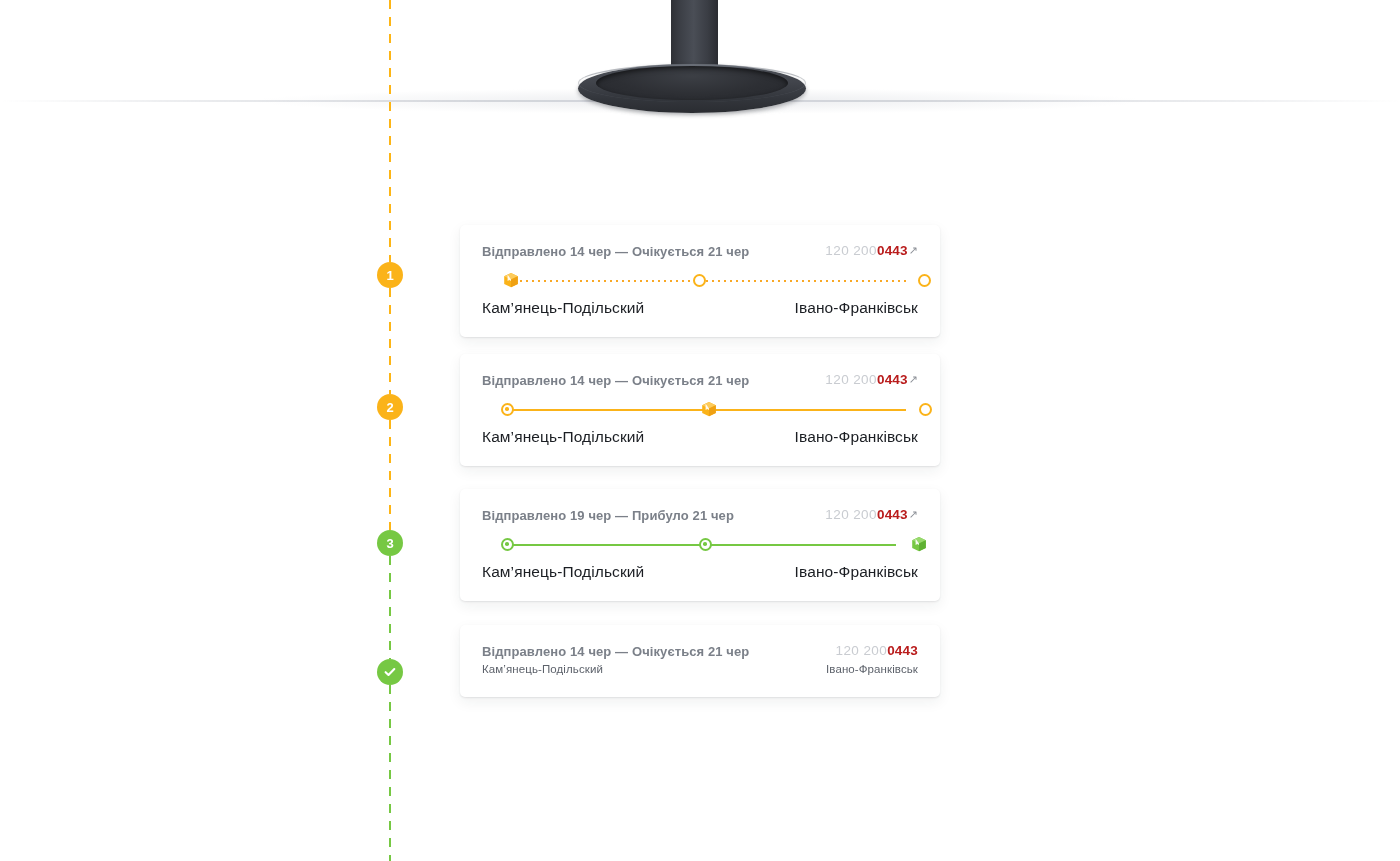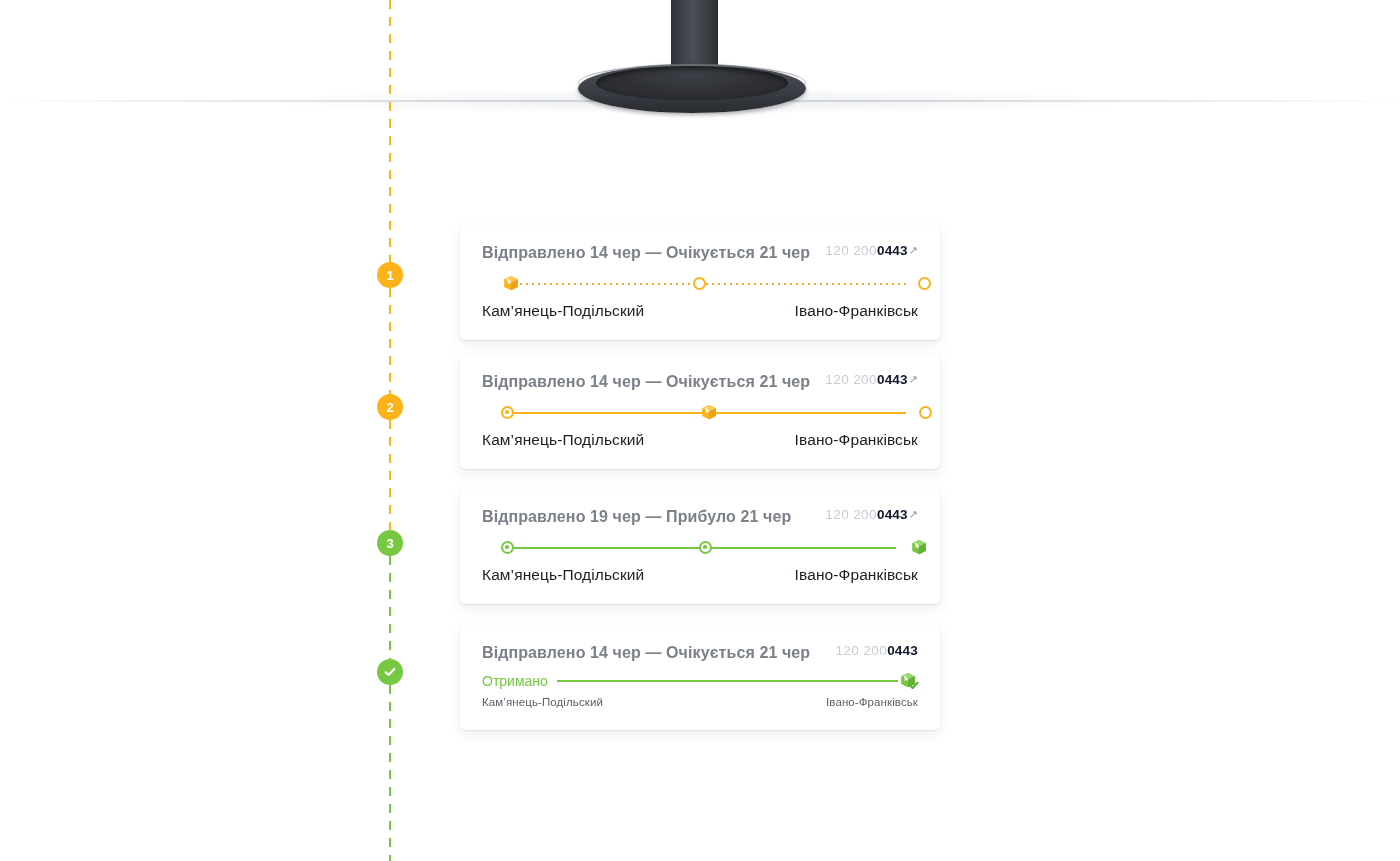--- a/index.html
+++ b/index.html
@@ -82,25 +82,25 @@
   
   .card {
     position:absolute; left:460px; width:480px;
     background:#ffffff; border-radius:5px;
     box-shadow: 0 1px 2px rgba(36,40,48,.10), 0 5px 14px rgba(36,40,48,.065);
   }
   .card-inner { padding: 19px 22px 0 22px; }
 
   .card-top { display:flex; align-items:flex-start; justify-content:space-between; }
   .meta {
-    font-size:16px; font-weight:700; color:#7b8089; letter-spacing:.1px; white-space:nowrap;
+    font-size:13px; font-weight:700; color:#7b8089; letter-spacing:.1px; white-space:nowrap;
   }
   .ttn { font-size:13.5px; color:#1a1d21; white-space:nowrap; line-height:1; display:flex; align-items:center; gap:0; }
   .ttn .dim  { color:#c9ccd1; font-weight:400; letter-spacing:.4px; }
-  .ttn .bold { color:#0f172a; font-weight:700; letter-spacing:.2px; }
+  .ttn .bold { color:#b91c1c; font-weight:700; letter-spacing:.2px; }
   .ttn .arrow { color:#8c9097; font-size:11px; line-height:1; margin-left:1px; }
 
   .track { position:relative; height:22px; margin-top:11px; }
   .track .rail { position:absolute; top:10px; height:2px; }
   .rail.dashed-orange {
     background-image: linear-gradient(to right, #F9A825 0 2px, rgba(255,255,255,0) 2px 6px);
     background-size: 6px 2px; background-repeat: repeat-x;
   }
   .rail.solid-orange { background:#FBB319; }
   .rail.solid-green  { background:#76C843; }
@@ -258,33 +258,20 @@
   <div class="card received" style="top:625px;">
     <div class="card-inner">
       <div class="card-top">
         <div class="meta">Відправлено 14 чер — Очікується 21 чер</div>
         <div class="ttn">
           <span class="dim">120 200</span>
           <span class="bold">0443</span>
 
         </div>
       </div>
-      <div class="status-row">
-        <div class="status-label">Отримано</div>
-        <div class="status-rail"></div>
-        <div class="boxicon" style="right:0; top:0;">
-          <svg width="22" height="22" viewBox="0 0 22 22">
-            <path d="M3.2 6.3 L10 3.1 L16.8 6.3 L16.8 14.0 L10 17.2 L3.2 14.0 Z" fill="#76C843"></path>
-            <path d="M3.2 6.3 L10 9.5 L16.8 6.3 L10 3.1 Z" fill="#97D96C"></path>
-            <path d="M10 9.5 L16.8 6.3 L16.8 14.0 L10 17.2 Z" fill="#5FB133"></path>
-            <path d="M6.6 4.7 L6.6 11.1 L8.3 9.9 L10 11.1 L10 9.5 Z" fill="#FFFFFF" opacity="0.9"></path>
-            <path d="M12.6 16.0 L14.6 18.0 L19.4 12.8" fill="none" stroke="#5FB133" stroke-width="2.2" stroke-linecap="round" stroke-linejoin="round"></path>
-          </svg>
-        </div>
-      </div>
       <div class="cities">
         <div class="city">Кам’янець-Подільский</div>
         <div class="city">Івано-Франківськ</div>
       </div>
     </div>
   </div>
 
 </div>
 
 </body></html>

